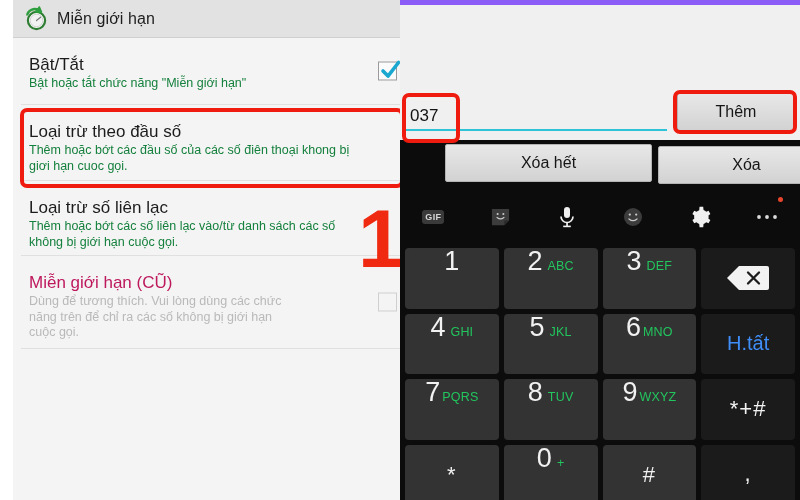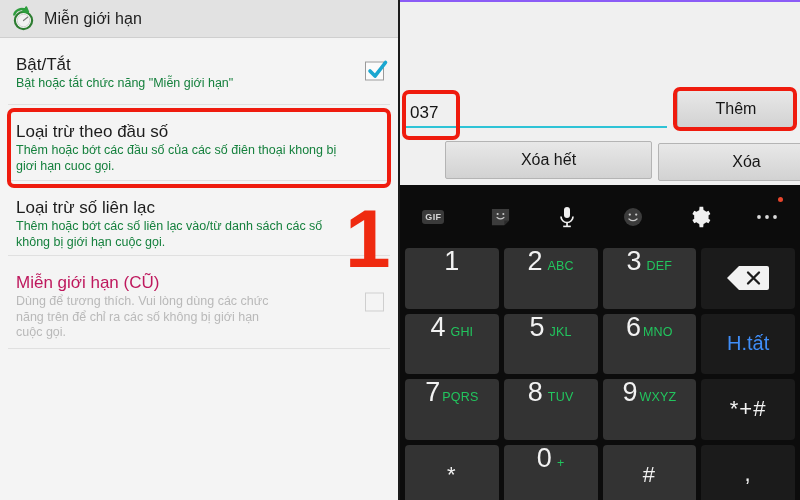--- a/index.html
+++ b/index.html
@@ -14,21 +14,21 @@
     position: relative;
     width: 800px;
     height: 500px;
     overflow: hidden;
     background: #ffffff;
   }
 
   
   #left-panel {
     position: absolute;
-    left: 0;
+    left: 13px;
     top: 0;
     width: 400px;
     height: 500px;
     background: #f4f4f4;
     border-right: 2px solid #1b1b1b;
     box-sizing: border-box;
     overflow: hidden;
   }
   .app-bar {
     position: relative;
@@ -110,23 +110,23 @@
     position: absolute;
     left: 400px;
     top: 0;
     width: 400px;
     height: 500px;
     background: #0c0c0c;
     overflow: hidden;
   }
   .input-region {
     position: relative;
-    height: 185px;
+    height: 140px;
     background: #f0f0f0;
-    border-top: 2px solid #8b5cf6;
+    border-top: 5px solid #8b5cf6;
     box-sizing: border-box;
   }
   .field-wrap {
     position: absolute;
     left: 5px;
     top: 92px;
     width: 262px;
     height: 34px;
     border-bottom: 2px solid #2ec3d6;
     box-sizing: border-box;

